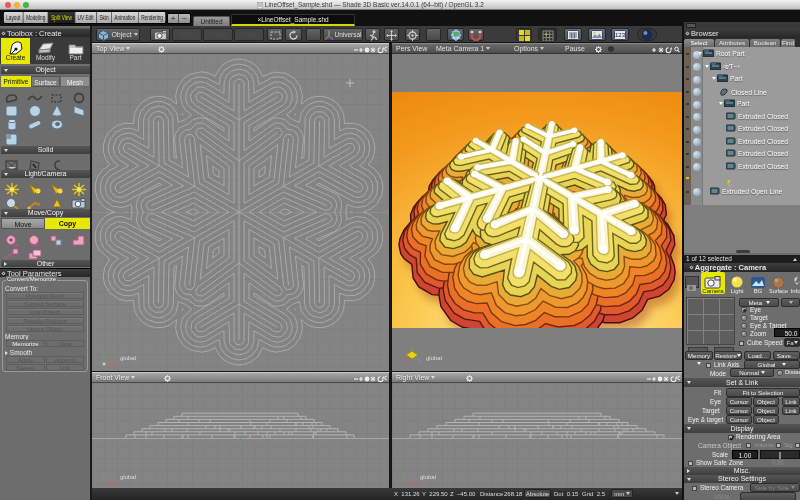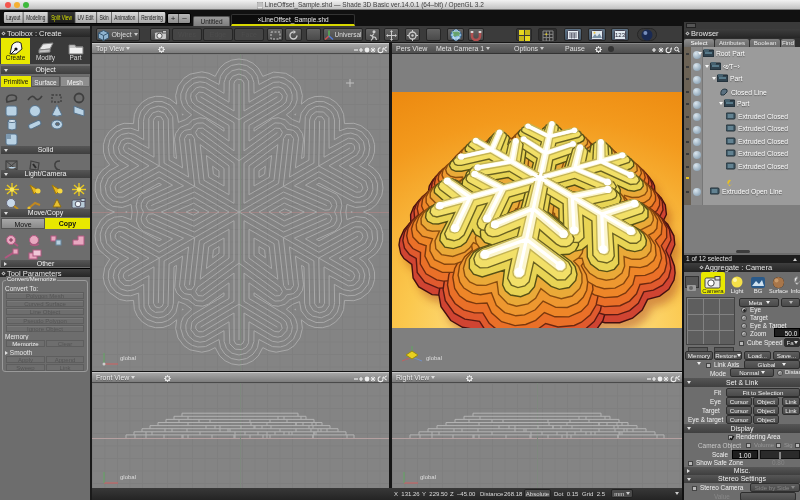--- a/index.html
+++ b/index.html
@@ -622,21 +622,21 @@
     <div class="abs" style="left:2px;top:155px;width:3px;height:2px;background:#e8c020;"></div>
     <div class="abs" style="left:2px;top:168.5px;width:3px;height:2px;background:#3a3a3a;"></div>
     <div class="abs" style="left:9px;top:166.0px;width:8px;height:8px;border-radius:4px;background:radial-gradient(circle at 35% 30%,#dbe6ee,#9fb4c4 60%,#7e94a6);"></div>
     <div class="abs" style="left:26px;top:164.5px;font-size:6.8px;color:#fff;text-shadow:0 1px 1px #555;white-space:nowrap;"><svg width="10" height="8" style="vertical-align:-1px">
         <rect x="0" y="1" width="9" height="6" rx="1" fill="#46606e" stroke="#202e36"></rect>
         <path d="M2,3h5M2,5h5" stroke="#90b8c8" stroke-width="0.8"></path>
       </svg> Extruded Open Line</div>
     <div class="abs" style="left:0;top:183px;width:116px;height:48px;background:#7e7e7e;"></div>
     <div class="abs" style="left:52px;top:228px;width:14px;height:3px;background:#3c3c3c;border-radius:2px;"></div>
     <div class="abs" style="left:0;top:233px;width:116px;height:8px;background:#1d1d1d;color:#e0e0e0;font-size:6.5px;line-height:8px;"><span style="margin-left:2px;">1 of 12 selected</span><i class="tu2"></i></div>
-    <div class="abs hdrD" style="left:0;top:241px;width:116px;height:9px;"><span style="margin-left:16px;"><span class="dia"></span> Aggregate : Camera</span></div>
+    <div class="abs hdrD" style="left:0;top:241px;width:116px;height:9px;"><span style="margin-left:6px;font-weight:bold;"><span class="dia"></span> Aggregate : Camera</span></div>
     <div class="abs" style="left:1px;top:254px;width:14px;height:12px;background:#555;border:1px solid #333;"><svg width="12" height="10">
         <rect x="1" y="3" width="9" height="6" rx="1" fill="#9a9a9a"></rect>
         <circle cx="5" cy="6" r="2" fill="#666"></circle>
       </svg></div>
     <div class="abs" style="left:17px;top:250px;width:24px;height:22px;background:#e8e800;border-radius:2px;text-align:center;">
 <svg width="18" height="13" style="margin-top:1px">
         <rect x="1" y="2" width="15" height="10" rx="1.5" fill="#e8e8e8" stroke="#444"></rect>
         <circle cx="7" cy="7" r="3.2" fill="#fff" stroke="#444"></circle>
         <rect x="11" y="0.5" width="5" height="3.5" fill="#d8d8d8" stroke="#444"></rect>
       </svg>

